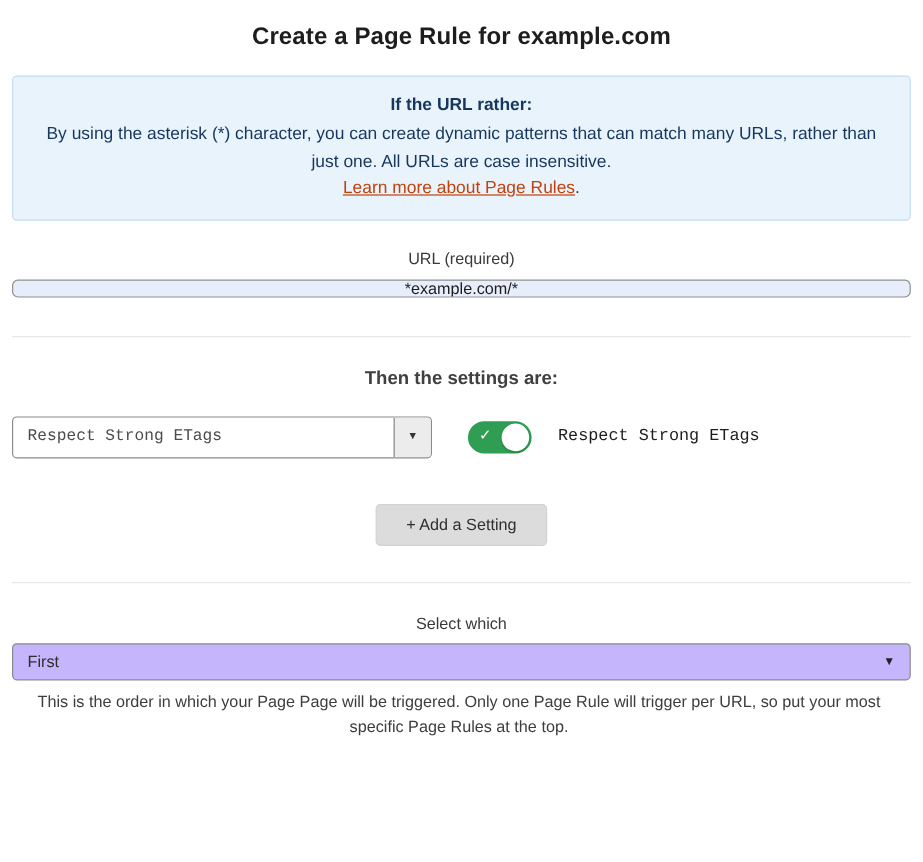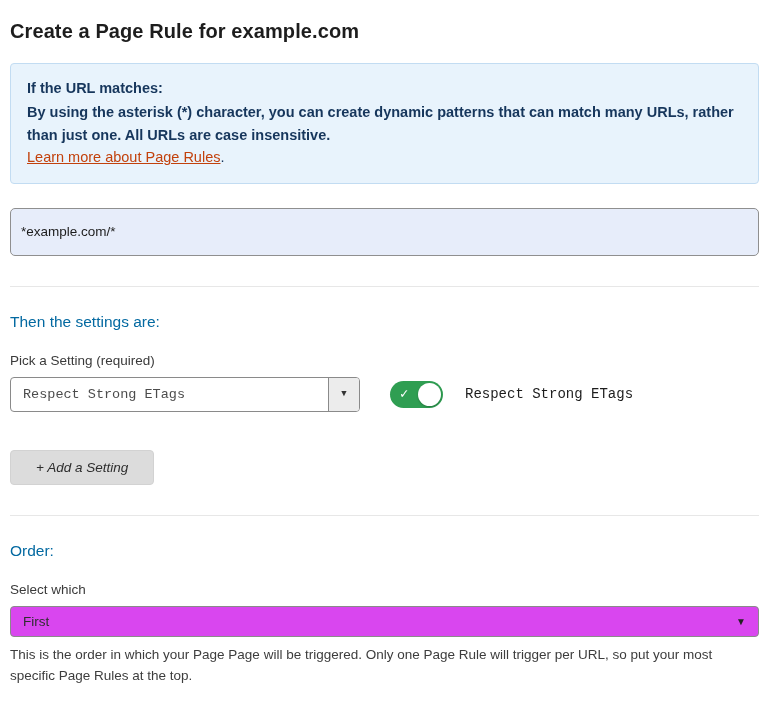--- a/index.html
+++ b/index.html
@@ -1,15 +1,15 @@
 <!DOCTYPE html>
 <html><head>
 <meta charset="utf-8">
 <style>
-  * { box-sizing: border-box; margin: 0; padding: 0; }
+  * { box-sizing: border-box; margin: 0; padding: 0; text-align: center; }
   html, body { background: #ffffff; }
   body {
     width: 769px;
     height: 718px;
     font-family: "Liberation Sans", sans-serif;
     color: #222;
     overflow: hidden;
   }
   .container { padding: 12px 10px 0 10px; }
 
@@ -29,57 +29,57 @@
     color: #16365c;
     font-size: 14.5px;
     line-height: 1.55;
     margin-bottom: 24px;
   }
   .info-box .info-heading {
     font-weight: bold;
     display: block;
     margin-bottom: 2px;
   }
-  .info-box .info-body { display: block; max-width: 720px; font-weight: bold; }
+  .info-box .info-body { display: block; max-width: 720px; }
   .info-box a {
     color: #c2410c;
     text-decoration: underline;
     cursor: pointer;
   }
 
   .field-label {
     font-size: 13.5px;
     color: #3a3a3a;
     display: block;
     margin-bottom: 9px;
   }
 
   .url-input {
     width: 100%;
-    height: 48px;
+    height: 15px;
     background: #e7edfa;
     border: 1px solid #8f8f8f;
     border-radius: 5px;
     font-family: "Liberation Sans", sans-serif;
     font-size: 13.5px;
     color: #1d1d1d;
     padding: 0 10px;
     outline: none;
   }
 
   .divider {
     border: none;
     border-top: 1px solid #e7e7e7;
     margin: 30px 0 26px 0;
   }
 
   .section-heading {
     font-size: 15.5px;
-    font-weight: normal;
-    color: #0369a1;
+    font-weight: bold;
+    color: #404040;
     margin-bottom: 22px;
   }
 
   .setting-row {
     display: flex;
     align-items: center;
     font-family: Liberation Mono, monospace;
   }
 
   .setting-select {
@@ -153,36 +153,35 @@
   }
 
   .btn {
     display: inline-block;
     border: 1px solid transparent;
     border-radius: 4px;
     font-family: "Liberation Sans", sans-serif;
     font-size: 13.5px;
     padding: 9px 25px;
     cursor: pointer;
-    font-style: italic;
   }
   .btn-gray {
     background: #dcdcdc;
     color: #2e2e2e;
     border-color: #d2d2d2;
   }
 
   .add-setting-btn { margin-top: 38px; }
 
   .order-select {
     width: 100%;
     height: 31px;
     border: 1px solid #8a8a8a;
     border-radius: 4px;
-    background: #d946ef;
+    background: #c4b5fd;
     display: flex;
     align-items: center;
     justify-content: space-between;
     padding: 0 12px;
     font-size: 13.5px;
     color: #2e2e2e;
     cursor: pointer;
   }
   .order-select .chevron {
     font-size: 10px;
@@ -198,34 +197,34 @@
   }
 </style>
 </head>
 <body>
 
 <div class="container">
 
   <h1 class="page-title">Create a Page Rule for example.com</h1>
 
   <div class="info-box">
-    <span class="info-heading">If the URL matches:</span>
+    <span class="info-heading">If the URL rather:</span>
     <span class="info-body">By using the asterisk (*) character, you can create dynamic patterns that can match many URLs, rather than just one. All URLs are case insensitive.</span>
     <span class="info-link-line">
       <a>Learn more about Page Rules</a><span>.</span>
     </span>
   </div>
 
+  <label class="field-label">URL (required)</label>
   <input class="url-input" type="text" value="*example.com/*" style="">
 
   <hr class="divider">
 
   <h2 class="section-heading">Then the settings are:</h2>
 
-  <label class="field-label">Pick a Setting (required)</label>
 
   <div class="setting-row">
     <div class="setting-select">
       <span class="select-text">Respect Strong ETags</span>
       <span class="select-caret-btn">
         <span>▼</span>
       </span>
     </div>
 
     <div class="toggle-group">
@@ -234,21 +233,20 @@
         <span class="toggle-knob"></span>
       </div>
       <span class="toggle-label">Respect Strong ETags</span>
     </div>
   </div>
 
   <button class="btn btn-gray add-setting-btn">+ Add a Setting</button>
 
   <hr class="divider">
 
-  <h2 class="section-heading">Order:</h2>
 
   <label class="field-label">Select which</label>
 
   <div class="order-select">
     <span>First</span>
     <span class="chevron">▼</span>
   </div>
 
   <p class="help-text">This is the order in which your Page Page will be triggered. Only one Page Rule will trigger per URL, so put your most specific Page Rules at the top.</p>
 

